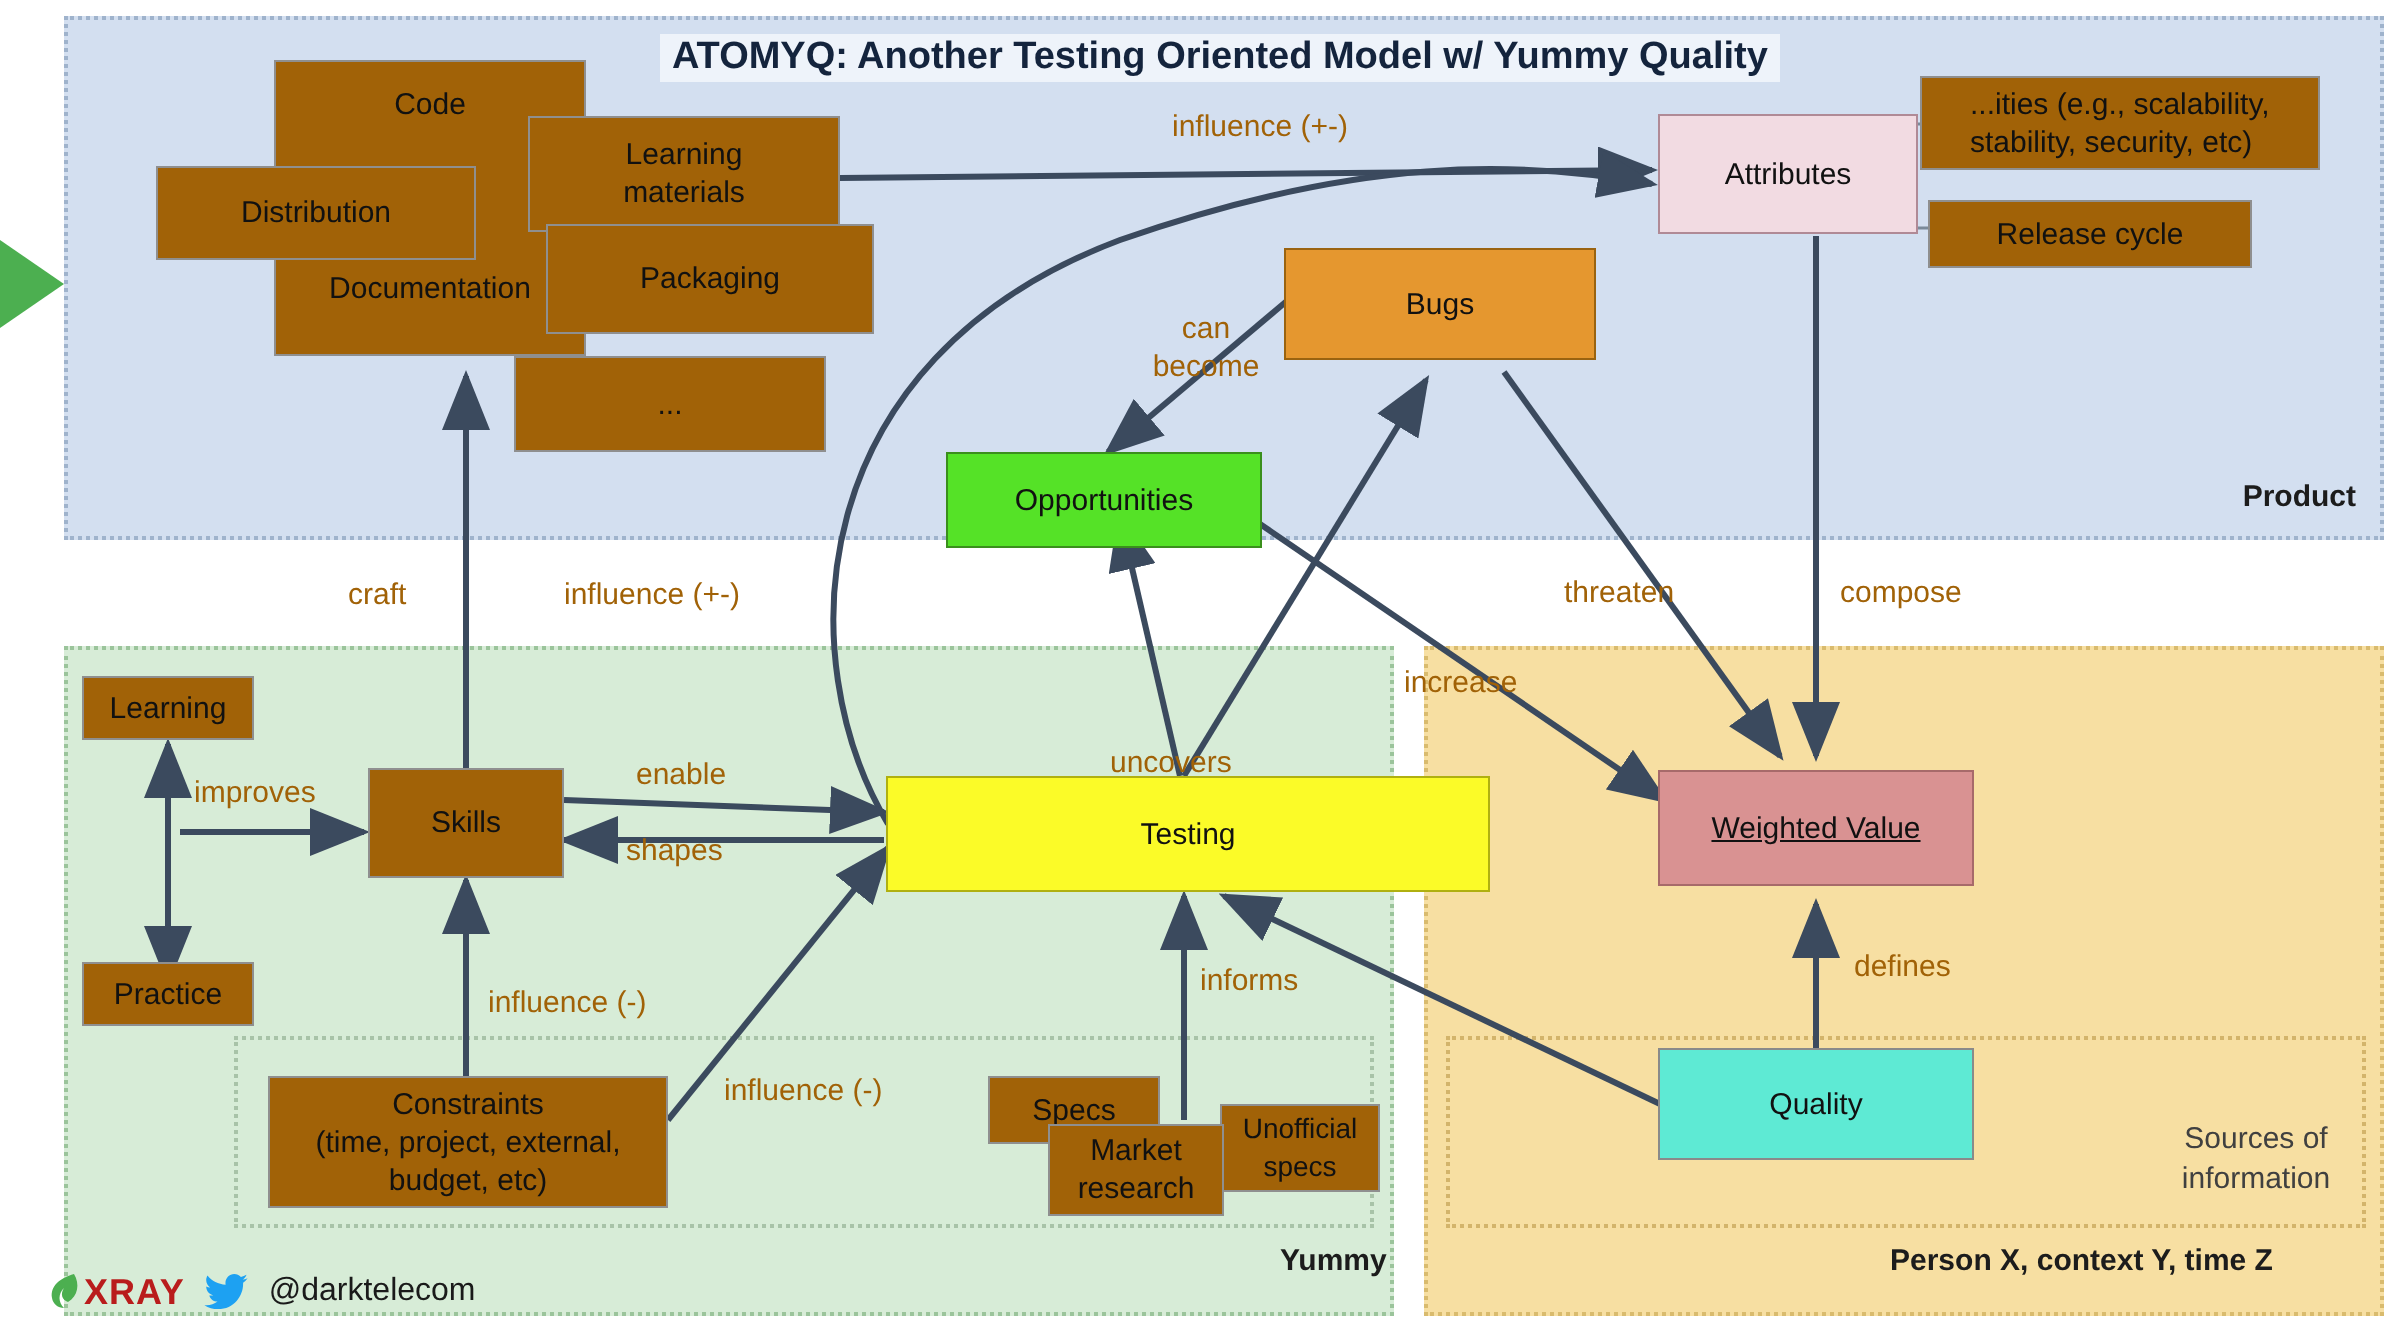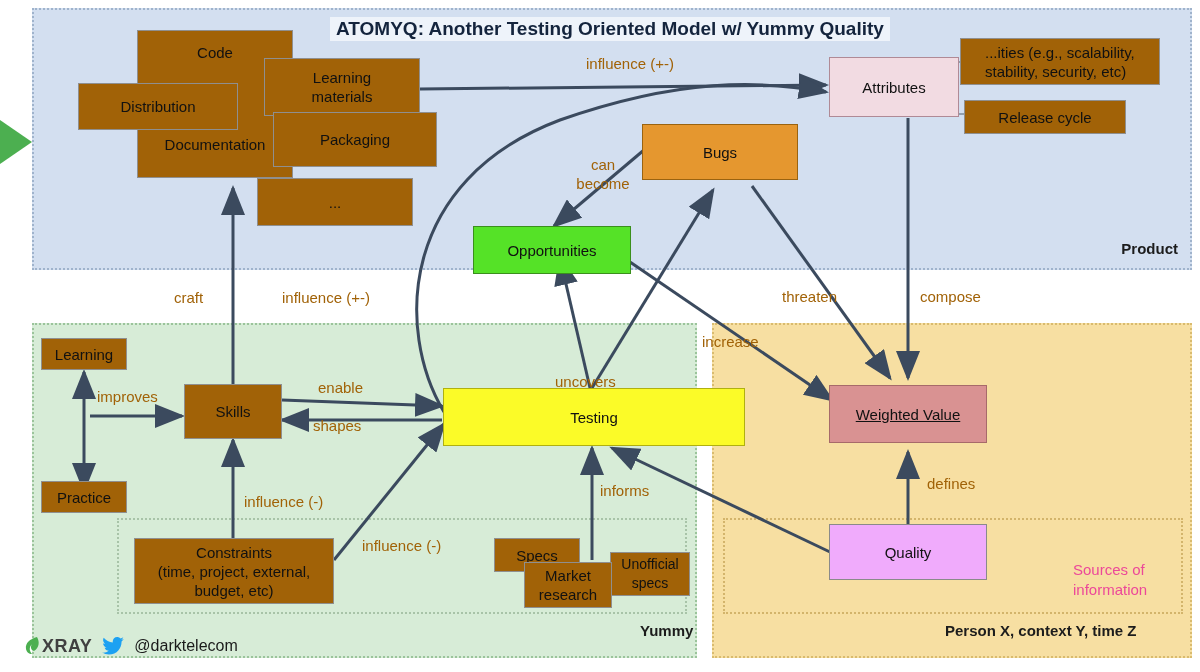--- a/index.html
+++ b/index.html
@@ -55,24 +55,24 @@
   .panel-label {
     position: absolute;
     font-weight: bold;
     font-size: 15px;
     color: #1c1c1c;
     z-index: 3;
     white-space: nowrap;
   }
   .panel-label.soft {
     font-weight: normal;
-    color: #ec4899;
+    color: #404040;
     font-size: 15px;
     line-height: 20px;
-    text-align: left;
+    text-align: center;
   }
   .node {
     position: absolute;
     z-index: 10;
     border: 1px solid #8a8a8a;
     display: flex;
     align-items: center;
     justify-content: center;
     text-align: center;
     font-size: 15px;
@@ -80,21 +80,21 @@
     line-height: 19px;
     padding: 2px 4px;
     background: #e8e8e8;
   }
   .node.grey   { background: #a16207; border-color: #8f8f8f; }
   .node.pink   { background: #f2dbe2; border-color: #b08a96; }
   .node.orange { background: #e5972f; border-color: #9a6310; }
   .node.green  { background: #55e227; border-color: #3a8f1c; }
   .node.yellow { background: #fbfb28; border-color: #b0b010; }
   .node.rose   { background: #d99292; border-color: #a76a6a; }
-  .node.white  { background: #f0abfc; border-color: #8a8a8a; }
+  .node.white  { background: #5eead4; border-color: #8a8a8a; }
 
   .edge-label {
     position: absolute;
     z-index: 12;
     font-size: 15px;
     color: #a16207;
     line-height: 19px;
     white-space: pre-line;
     text-align: center;
   }
@@ -126,21 +126,21 @@
     gap: 10px;
     z-index: 30;
   }
   .xray-logo {
     display: flex; align-items: center; gap: 2px;
   }
   .xray-word {
     font-weight: bold;
     font-size: 18px;
     letter-spacing: 0.5px;
-    color: #404040;
+    color: #b91c1c;
   }
   .twitter-handle {
     font-size: 16px;
     color: #1a1a1a;
   }
 </style>
 </head>
 <body>
 
 <div id="canvas">

